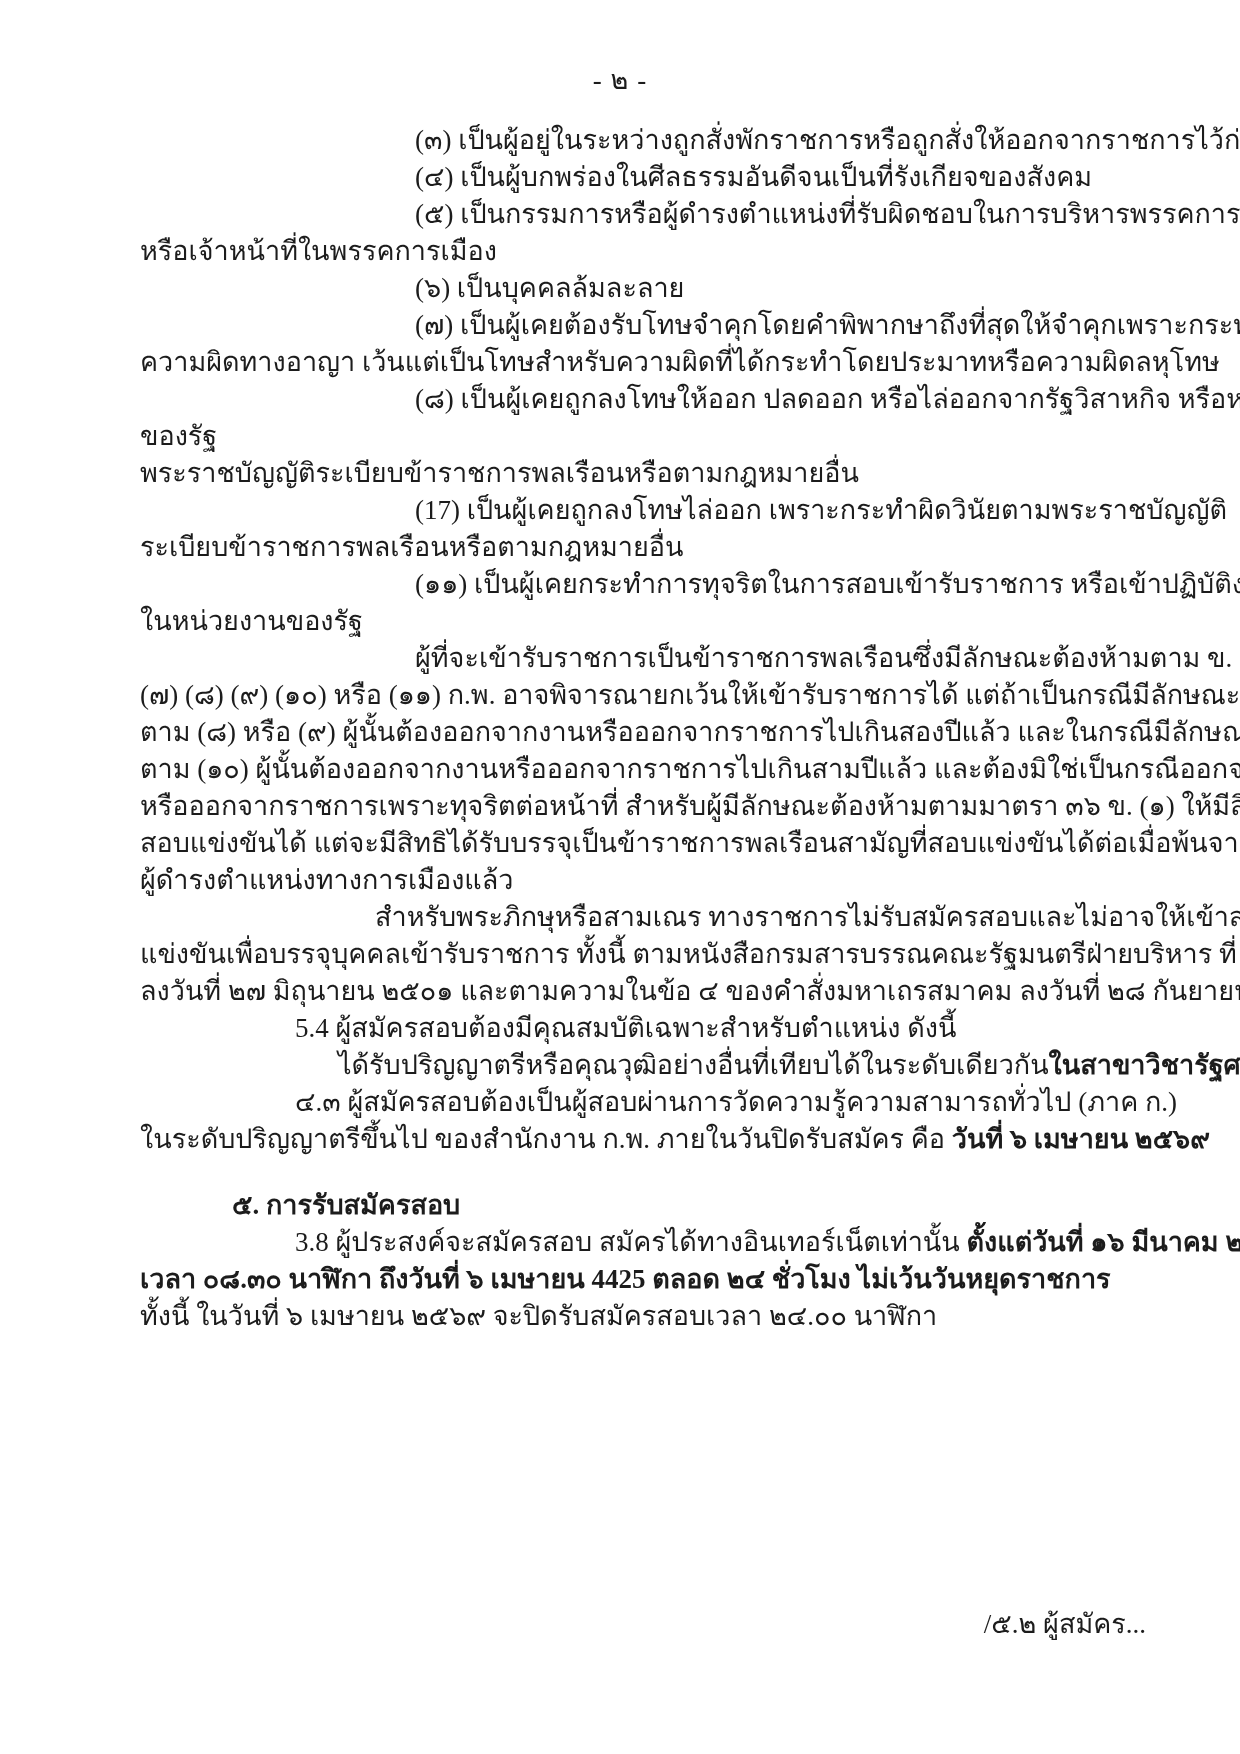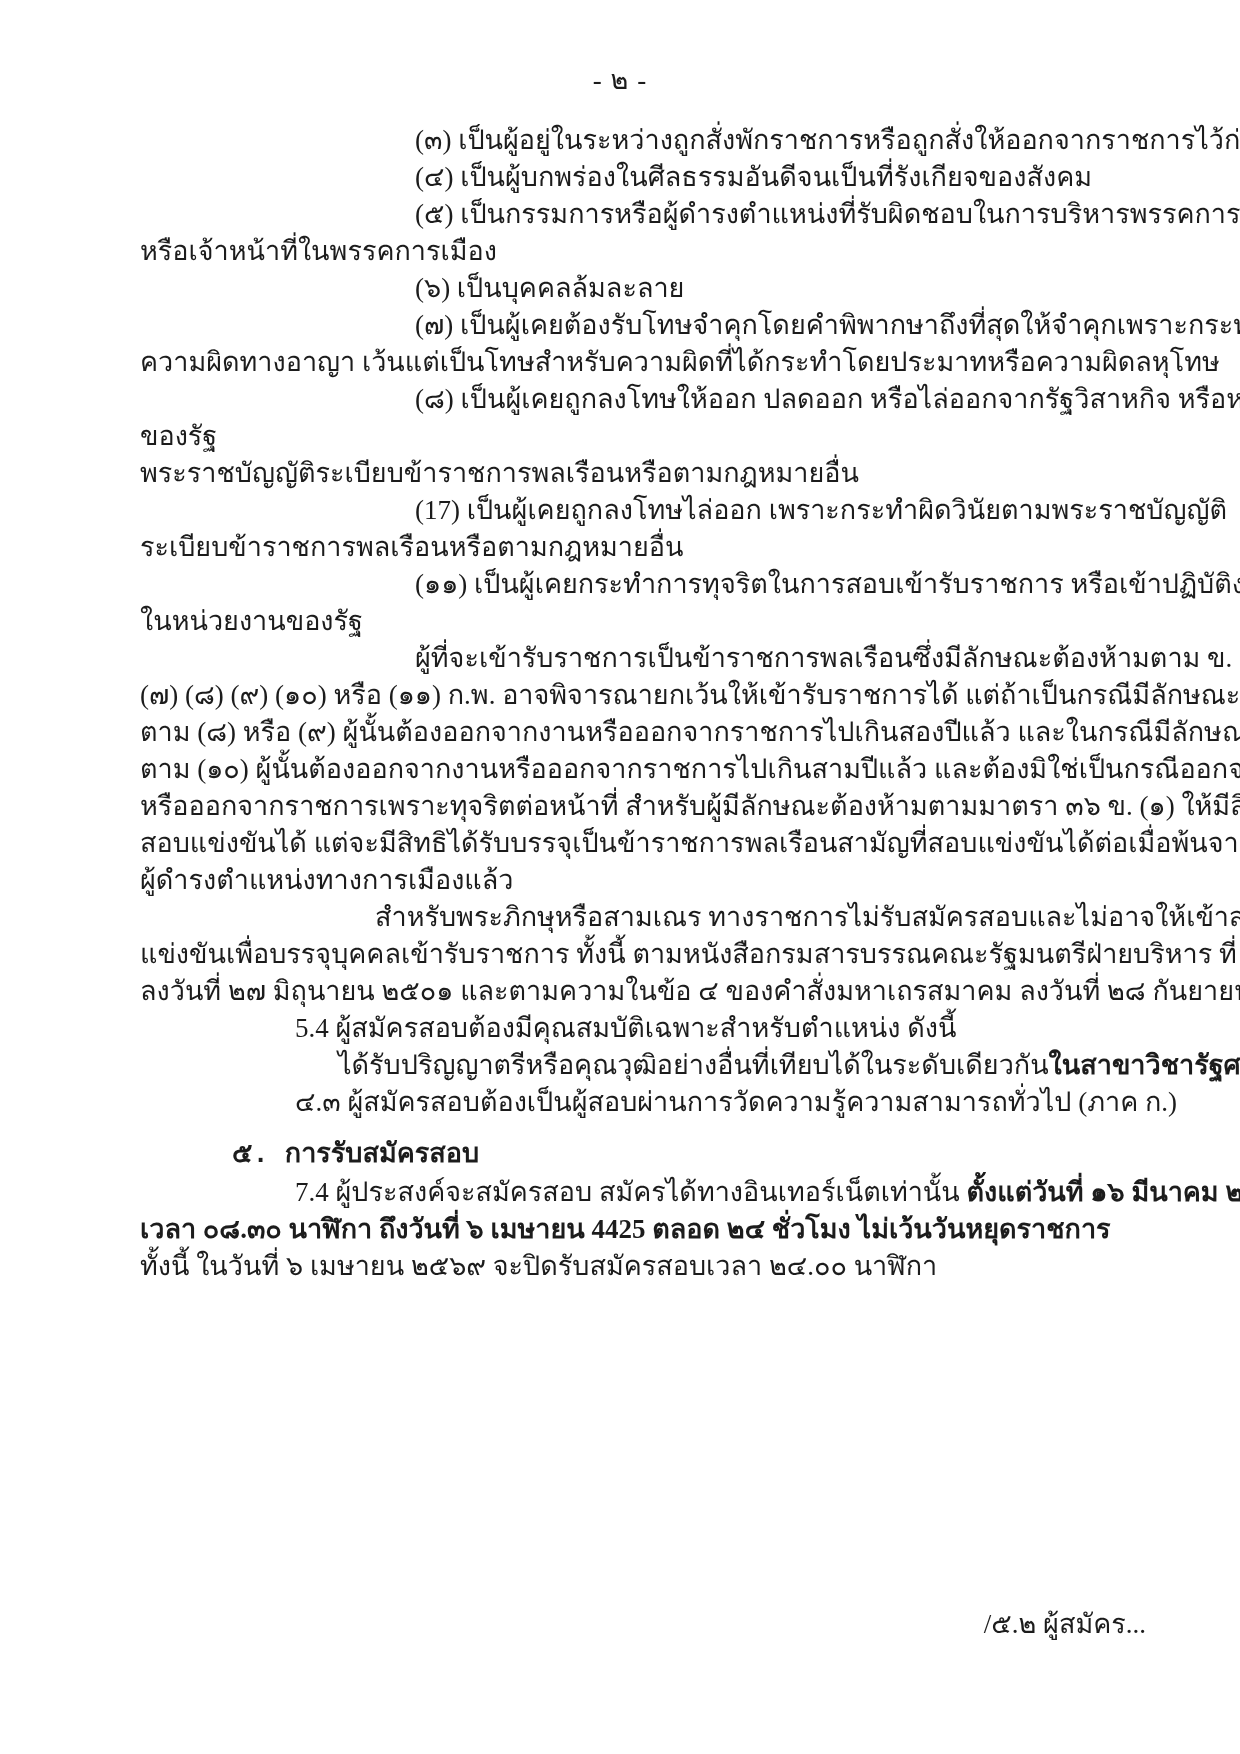--- a/index.html
+++ b/index.html
@@ -40,21 +40,21 @@
   }
   .line span { white-space: pre; }
   .bold { font-weight: bold; }
   
   .indent-none    { padding-left: 0; }
   .indent-item    { padding-left: 275px; }
   .indent-sub2    { padding-left: 235px; }
   .indent-clause  { padding-left: 155px; }
   .indent-spec    { padding-left: 198px; }
   .indent-heading { padding-left: 92px; }
-  .gap-before { margin-top: 16px; font-family: Liberation Mono, monospace; }
+  .gap-before { margin-top: 29px; }
   .footer-note {
     position: absolute;
     top: 1606px;
     left: 16px;
     width: 1130px;
     text-align: right;
     font-size: 27px;
     line-height: 37px;
   }
 </style>
@@ -85,20 +85,21 @@
       <div class="line indent-none"><span>ตาม (๑๐) ผู้นั้นต้องออกจากงานหรือออกจากราชการไปเกินสามปีแล้ว และต้องมิใช่เป็นกรณีออกจากงาน</span></div>
       <div class="line indent-none"><span>หรือออกจากราชการเพราะทุจริตต่อหน้าที่ สำหรับผู้มีลักษณะต้องห้ามตามมาตรา ๓๖ ข. (๑) ให้มีสิทธิสมัคร</span></div>
       <div class="line indent-none"><span>สอบแข่งขันได้ แต่จะมีสิทธิได้รับบรรจุเป็นข้าราชการพลเรือนสามัญที่สอบแข่งขันได้ต่อเมื่อพ้นจากการเป็น</span></div>
       <div class="line indent-none"><span>ผู้ดำรงตำแหน่งทางการเมืองแล้ว</span></div>
       <div class="line indent-sub2"><span>สำหรับพระภิกษุหรือสามเณร ทางราชการไม่รับสมัครสอบและไม่อาจให้เข้าสอบ</span></div>
       <div class="line indent-none"><span>แข่งขันเพื่อบรรจุบุคคลเข้ารับราชการ ทั้งนี้ ตามหนังสือกรมสารบรรณคณะรัฐมนตรีฝ่ายบริหาร ที่ นว ๘๙/๒๕๐๑</span></div>
       <div class="line indent-none"><span>ลงวันที่ ๒๗ มิถุนายน ๒๕๐๑ และตามความในข้อ ๔ ของคำสั่งมหาเถรสมาคม ลงวันที่ ๒๘ กันยายน ๒๕๖๔</span></div>
       <div class="line indent-clause"><span>5.4 ผู้สมัครสอบต้องมีคุณสมบัติเฉพาะสำหรับตำแหน่ง ดังนี้</span></div>
       <div class="line indent-spec"><span>ได้รับปริญญาตรีหรือคุณวุฒิอย่างอื่นที่เทียบได้ในระดับเดียวกัน</span><span class="bold">ในสาขาวิชารัฐศาสตร์</span></div>
       <div class="line indent-clause"><span>๔.๓ ผู้สมัครสอบต้องเป็นผู้สอบผ่านการวัดความรู้ความสามารถทั่วไป (ภาค ก.)</span></div>
+      <div class="line indent-none"><span>ในระดับปริญญาตรีขึ้นไป ของสำนักงาน ก.พ. ภายในวันปิดรับสมัคร คือ </span><span class="bold">วันที่ ๖ เมษายน ๒๕๖๙</span></div>
       <div class="line indent-heading gap-before"><span class="bold">๕. การรับสมัครสอบ</span></div>
-      <div class="line indent-clause"><span>7.4 ผู้ประสงค์จะสมัครสอบ สมัครได้ทางอินเทอร์เน็ตเท่านั้น </span><span class="bold">ตั้งแต่วันที่ ๑๖ มีนาคม ๒๕๖๙</span></div>
+      <div class="line indent-clause"><span>3.8 ผู้ประสงค์จะสมัครสอบ สมัครได้ทางอินเทอร์เน็ตเท่านั้น </span><span class="bold">ตั้งแต่วันที่ ๑๖ มีนาคม ๒๕๖๙</span></div>
       <div class="line indent-none"><span class="bold">เวลา ๐๘.๓๐ นาฬิกา ถึงวันที่ ๖ เมษายน 4425 ตลอด ๒๔ ชั่วโมง ไม่เว้นวันหยุดราชการ</span></div>
       <div class="line indent-none"><span>ทั้งนี้ ในวันที่ ๖ เมษายน ๒๕๖๙ จะปิดรับสมัครสอบเวลา ๒๔.๐๐ นาฬิกา</span></div>
     </div>
 
   <div class="footer-note">/๕.๒ ผู้สมัคร...</div>
 </div>
 
 </body></html>

